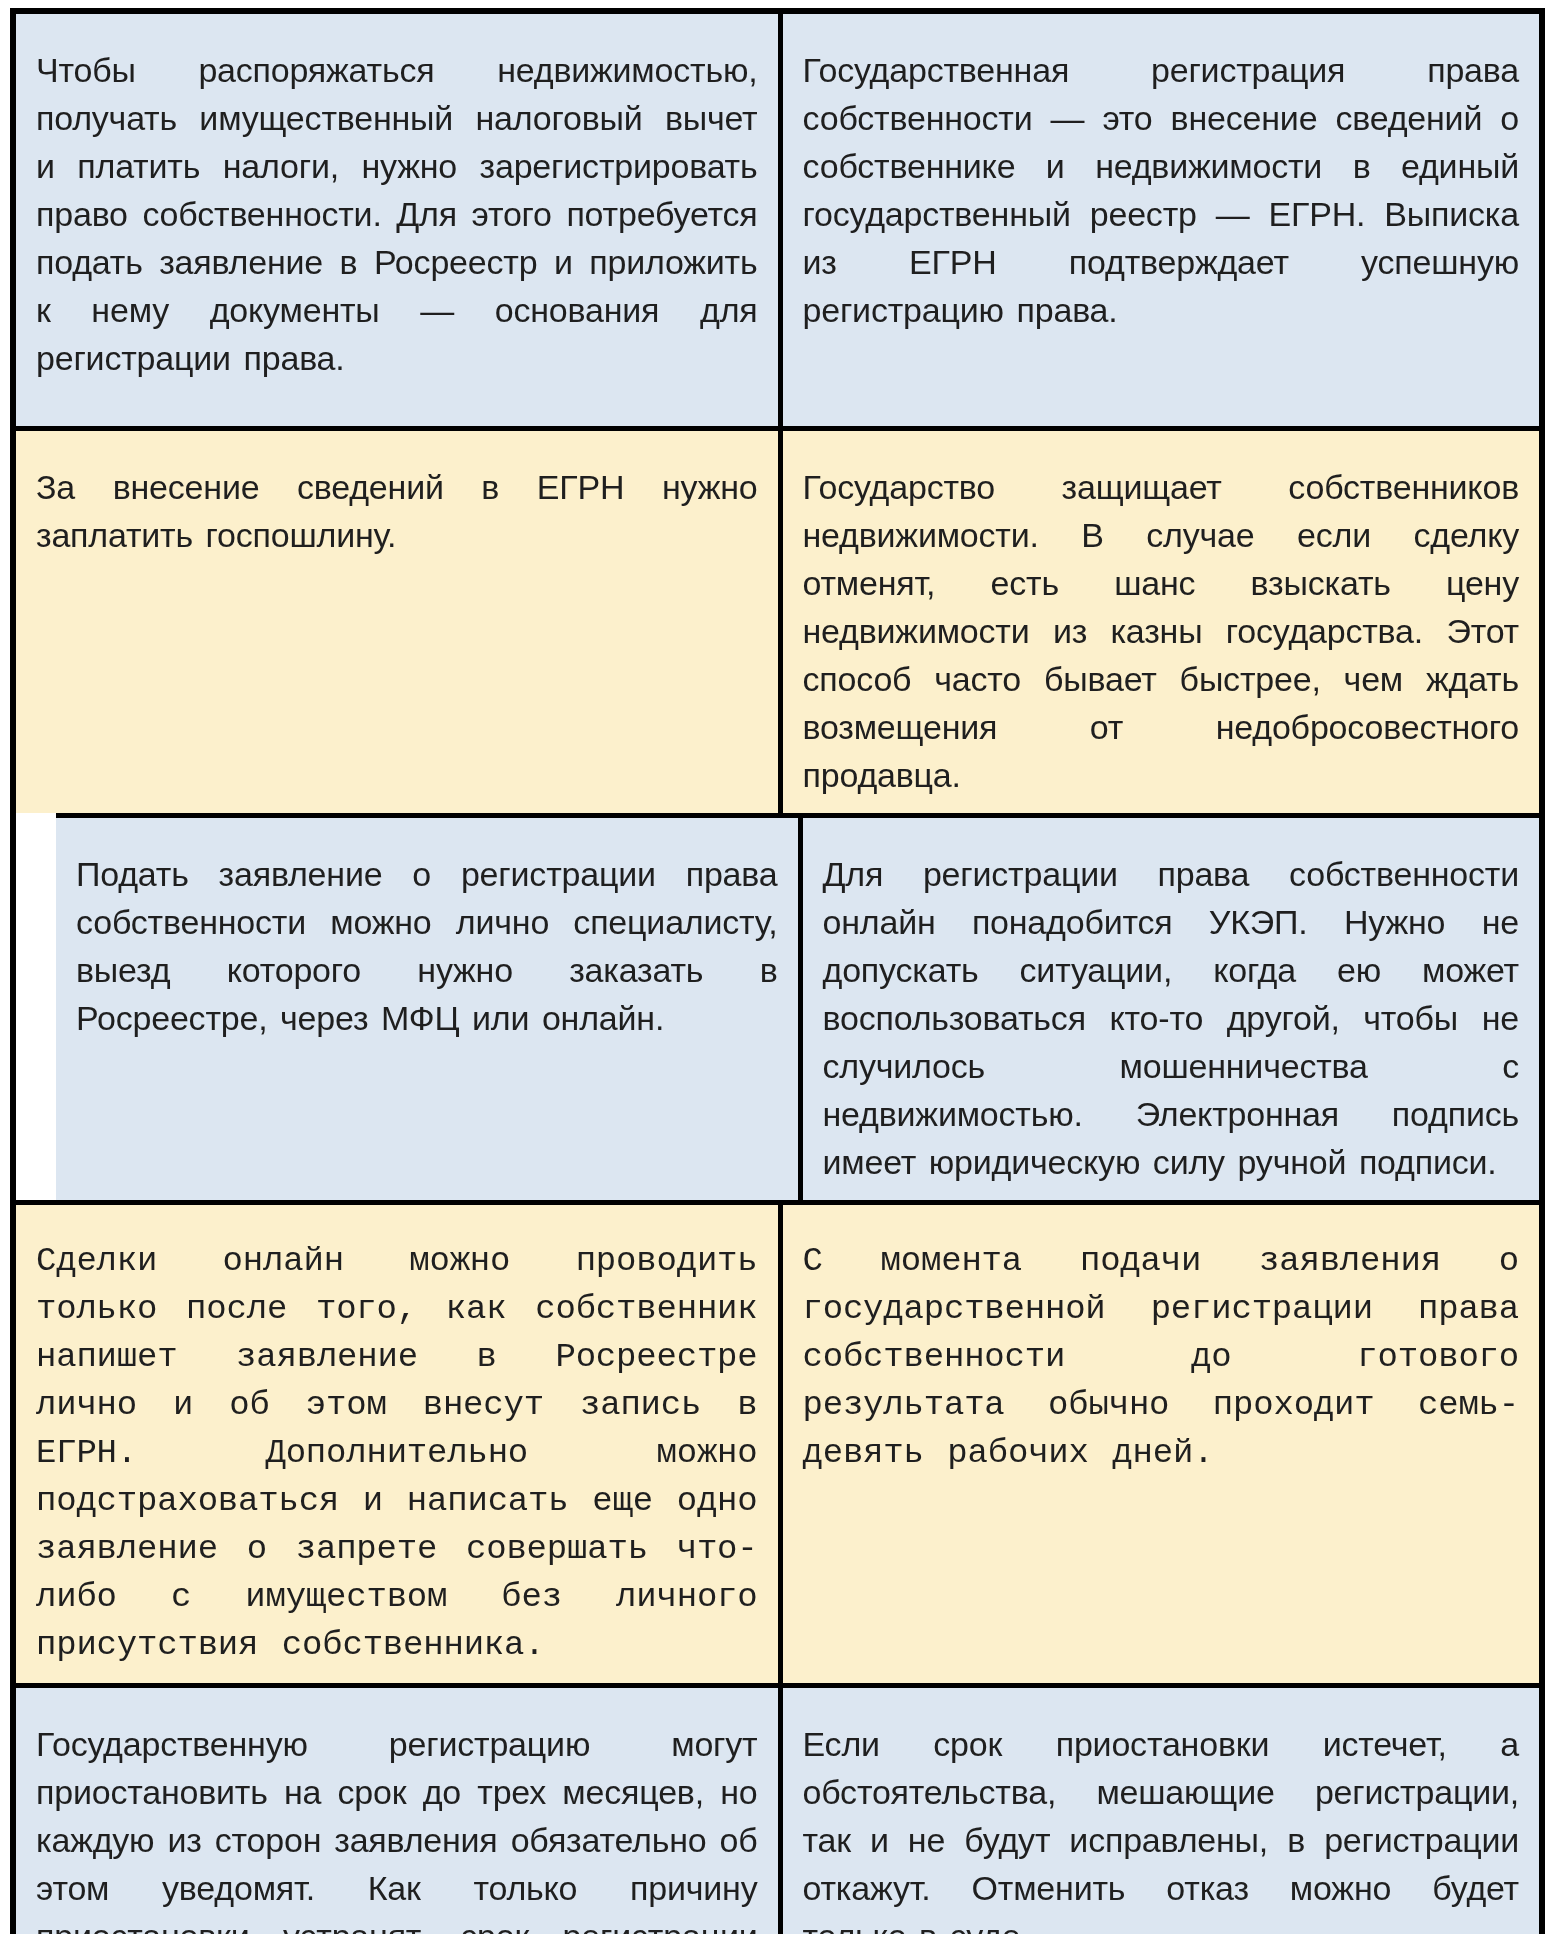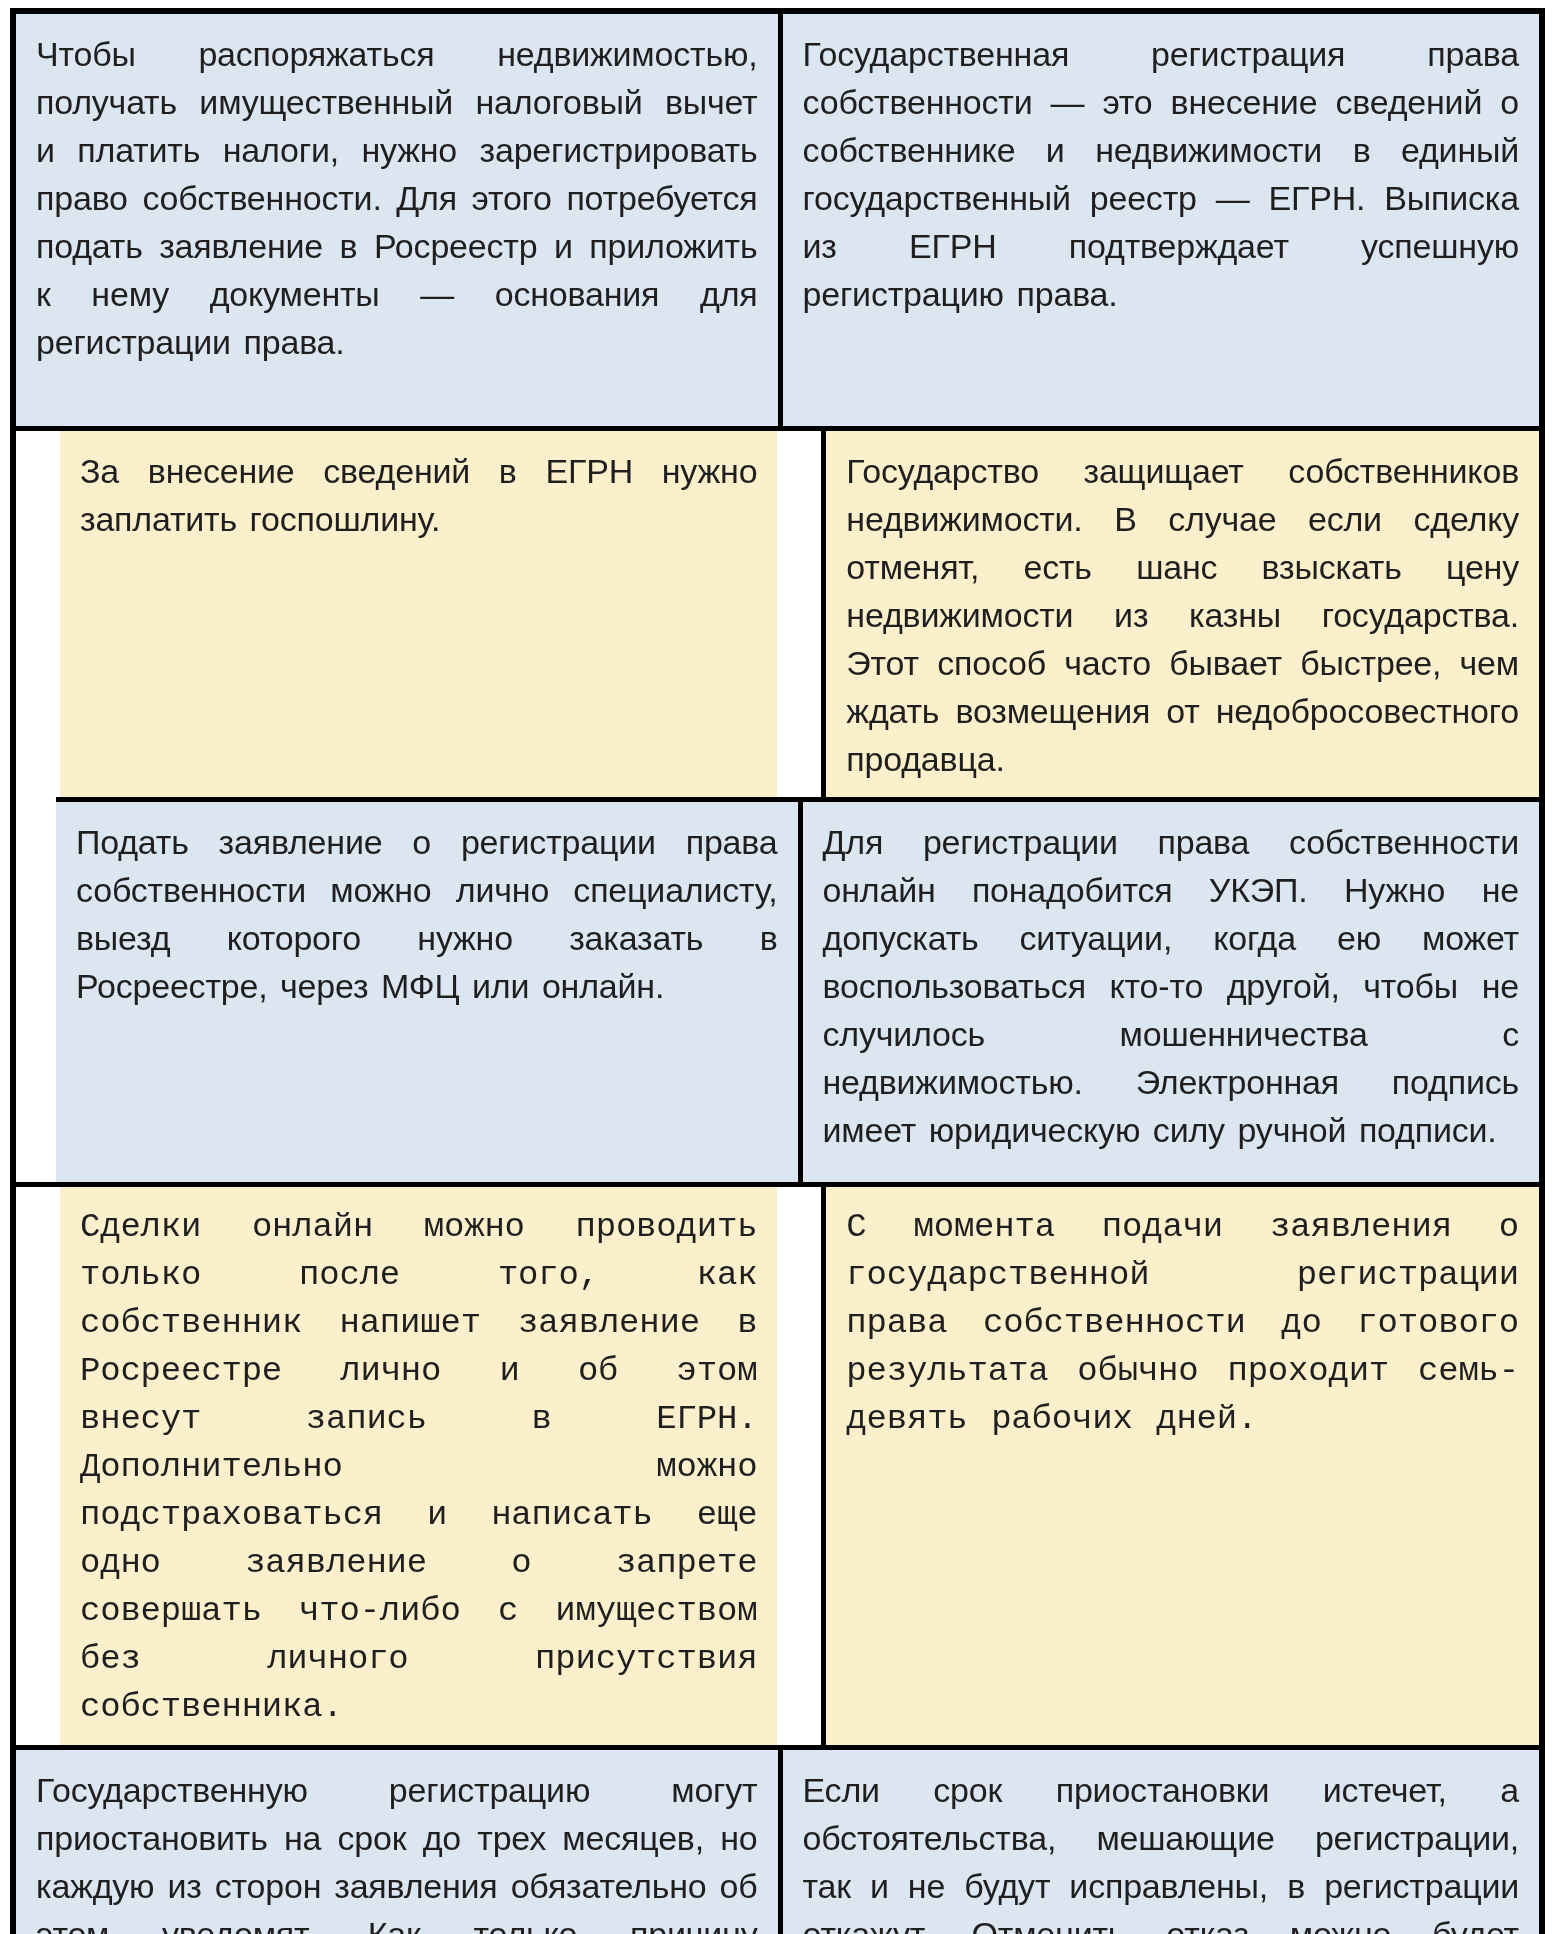--- a/index.html
+++ b/index.html
@@ -31,33 +31,33 @@
   .trow {
     display: flex;
     align-items: stretch;
   }
   .trow + .trow {
     border-top: 5px solid var(--border);
   }
   .tcell {
     flex: 1 1 50%;
     width: 50%;
-    padding: 16px 20px 14px 20px;
+    padding: 32px 20px 14px 20px;
     font-size: 34px;
     line-height: 48px;
     color: var(--text);
     text-align: justify;
     word-spacing: 0.10em;
     letter-spacing: -0.2px;
   }
   .tcell + .tcell {
     border-left: 5px solid var(--border);
   }
   .trow[data-style="blue"]   .tcell { background: var(--cell-blue); }
-  .trow[data-style="yellow"] .tcell { background: var(--cell-yellow); margin-left: 44px; }
+  .trow[data-style="yellow"] .tcell { background: var(--cell-yellow); }
   .row-1 { min-height: 412px; }
   .row-2 { min-height: 331px; }
   .row-3 { min-height: 385px; margin-left: 40px; }
   .row-4 { min-height: 424px; font-family: Liberation Mono, monospace; }
   .row-5 { min-height: 328px; }
 </style>
 </head>
 <body>
 
 <div class="info-table">

